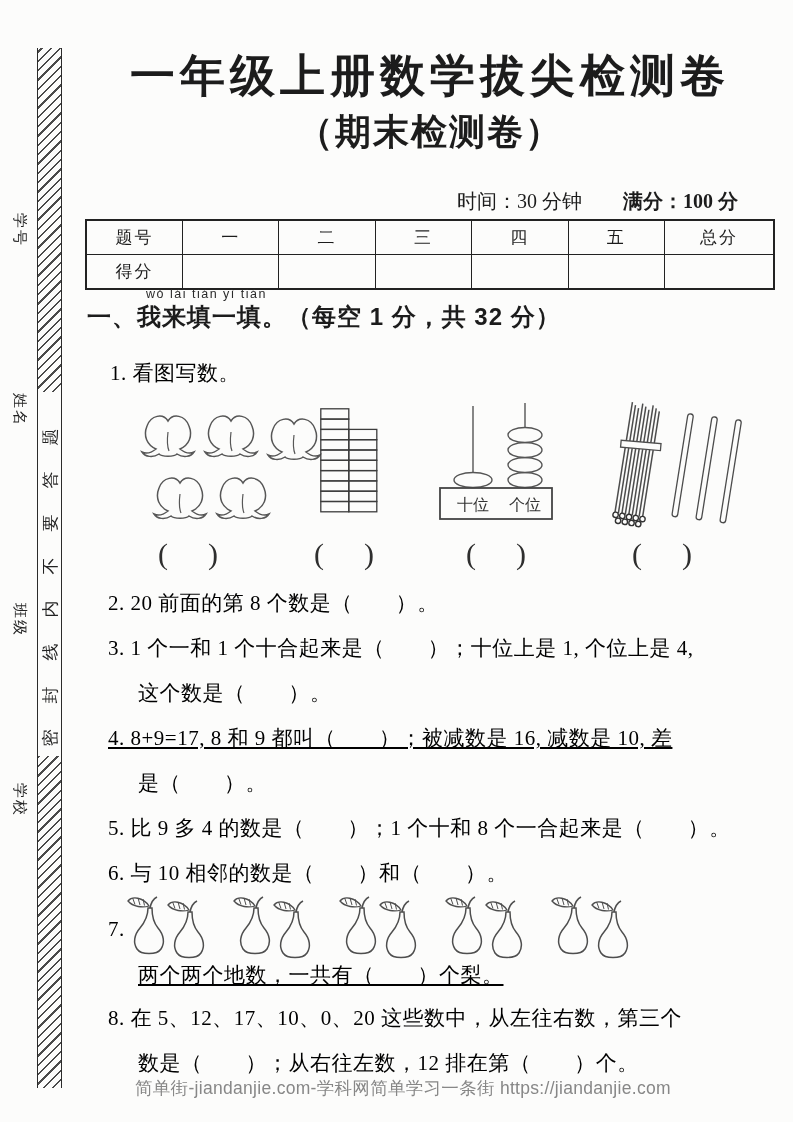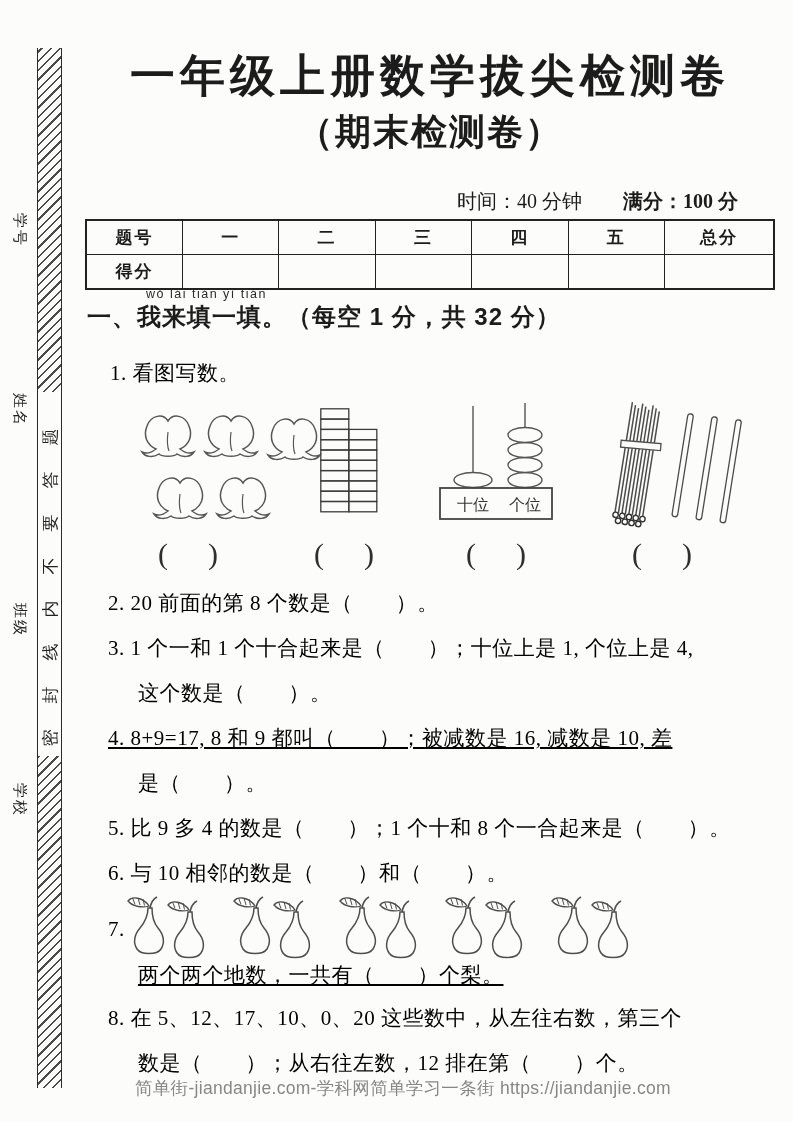--- a/index.html
+++ b/index.html
@@ -26,21 +26,21 @@
 
   
   .title{position:absolute;left:60px;top:46px;width:740px;text-align:center;
         font-size:45px;font-weight:bold;letter-spacing:5px;}
   .subtitle{position:absolute;left:60px;top:108px;width:740px;text-align:center;
         font-size:36px;font-weight:bold;letter-spacing:2px;}
   .meta{position:absolute;right:55px;top:188px;font-size:20px;white-space:nowrap;}
   .meta span + span{margin-left:36px;font-weight:bold;}
 
   table.score{position:absolute;left:85px;top:219px;width:690px;border-collapse:collapse;
-        table-layout:fixed;border:2px solid #222;font-weight:bold;}
+        table-layout:fixed;border:2px solid #222;}
   table.score td{border:1.6px solid #222;height:33px;text-align:center;font-size:17px;
         padding:0;letter-spacing:2px;}
 
   .pinyin{position:absolute;left:146px;top:287px;font-size:12.5px;letter-spacing:1.5px;
         color:#2a2a2a;font-family:"Liberation Sans","DejaVu Sans",sans-serif;}
   .sec-head{position:absolute;left:87px;top:301px;font-size:24px;font-weight:700;
         letter-spacing:1px;font-family:"Liberation Sans","DejaVu Sans",sans-serif;white-space:nowrap;text-align:right;}
 
   
   .q{position:absolute;font-size:21px;white-space:nowrap;letter-spacing:0.5px;color:#000000;}
@@ -86,21 +86,21 @@
     <div class="hatch hatch-top"></div>
     <div class="seal-text-wrap">
       <span class="seal-text">密封线内不要答题</span>
     </div>
     <div class="hatch hatch-bottom"></div>
   </div>
 
   <div class="title">一年级上册数学拔尖检测卷</div>
   <div class="subtitle">（期末检测卷）</div>
   <div class="meta">
-    <span>时间：40 分钟</span>
+    <span>时间：30 分钟</span>
     <span>满分：100 分</span>
   </div>
 
   <table class="score">
     <tbody id="scoreTableBody">
         <tr>
           <td style="width: 95px;">题号</td>
           <td>一</td>
           <td>二</td>
           <td>三</td>

